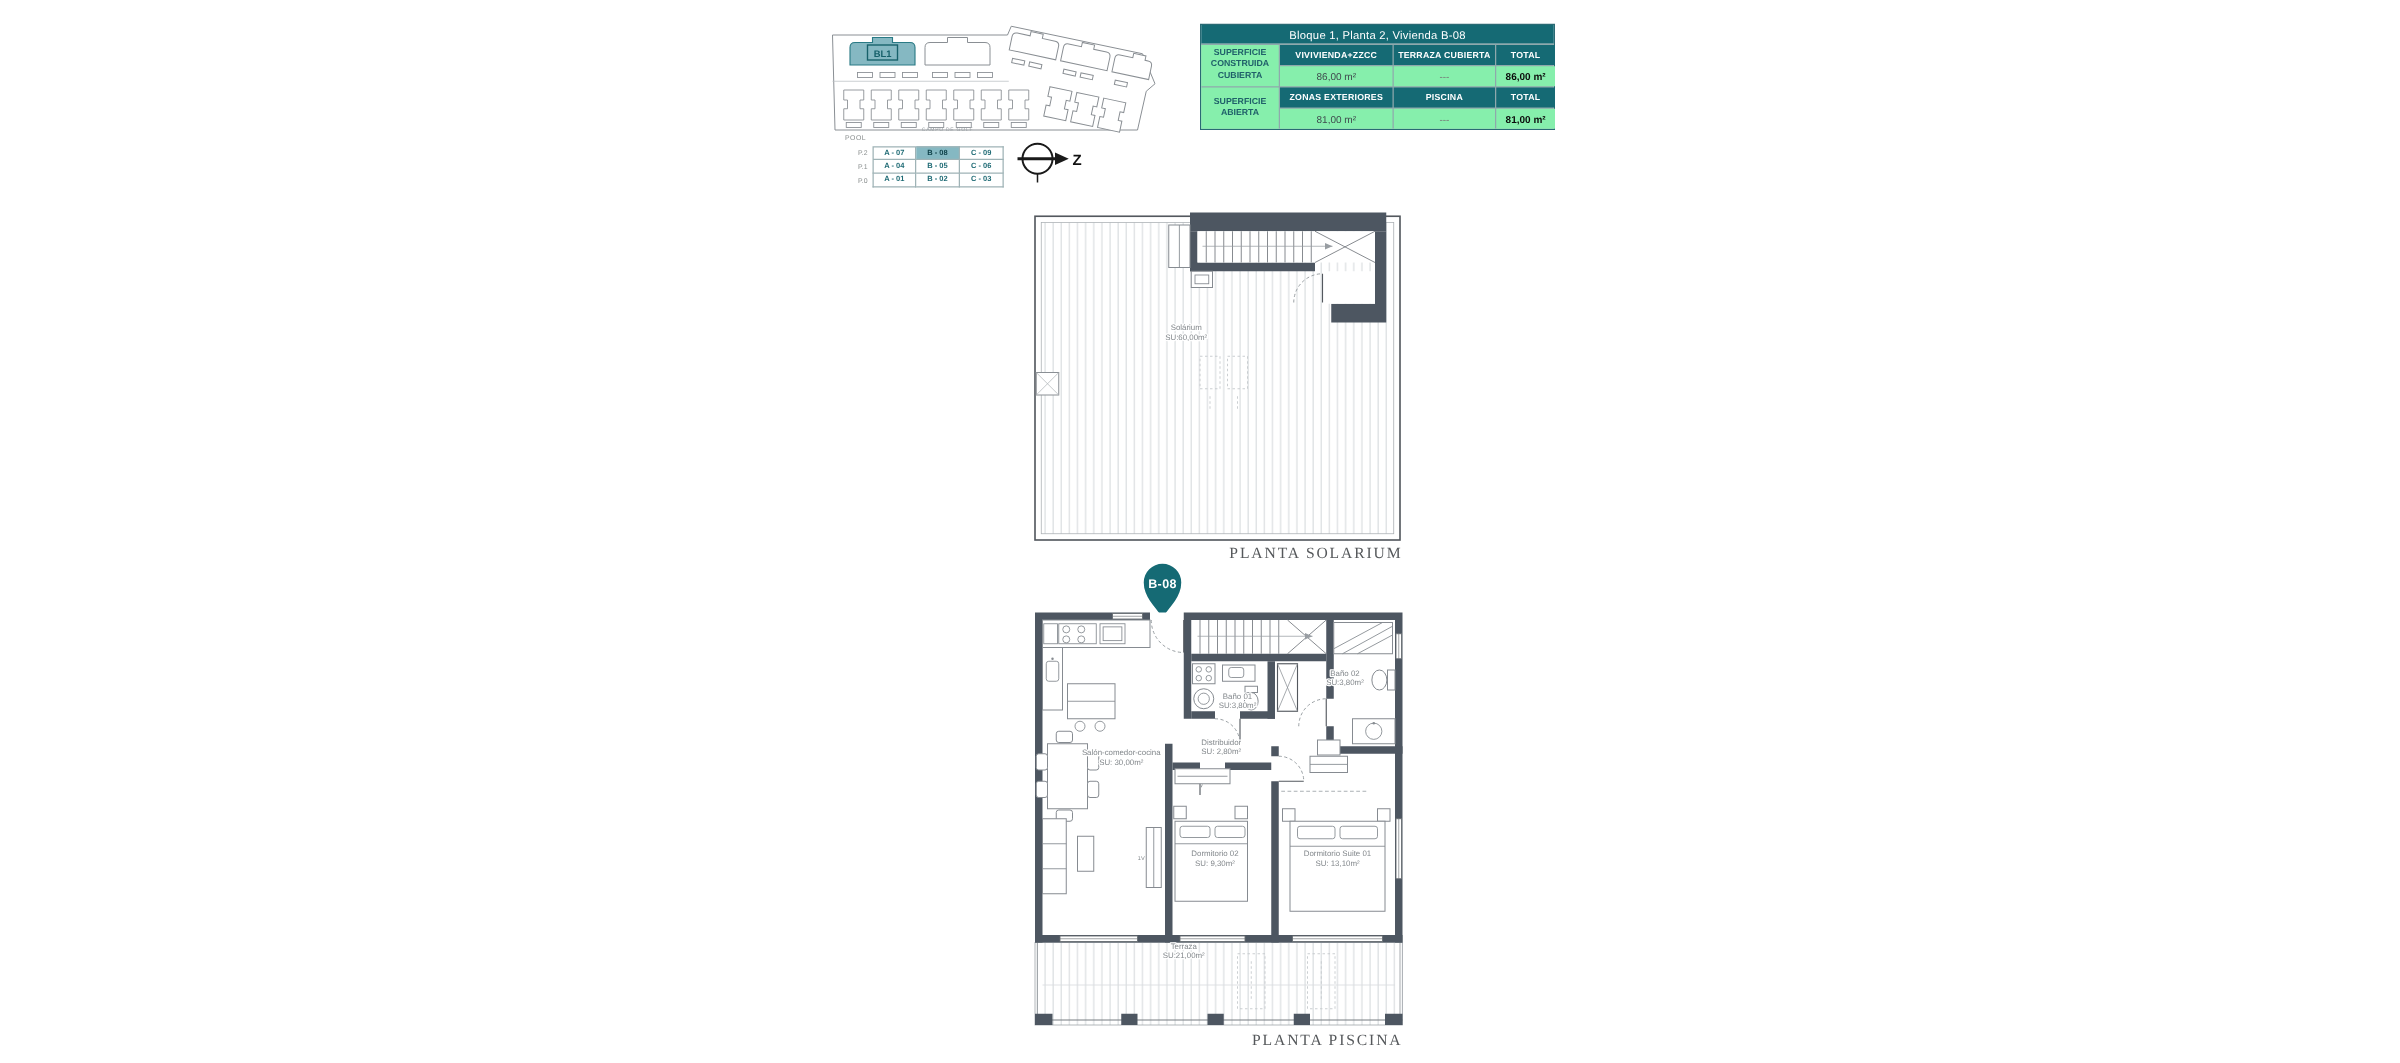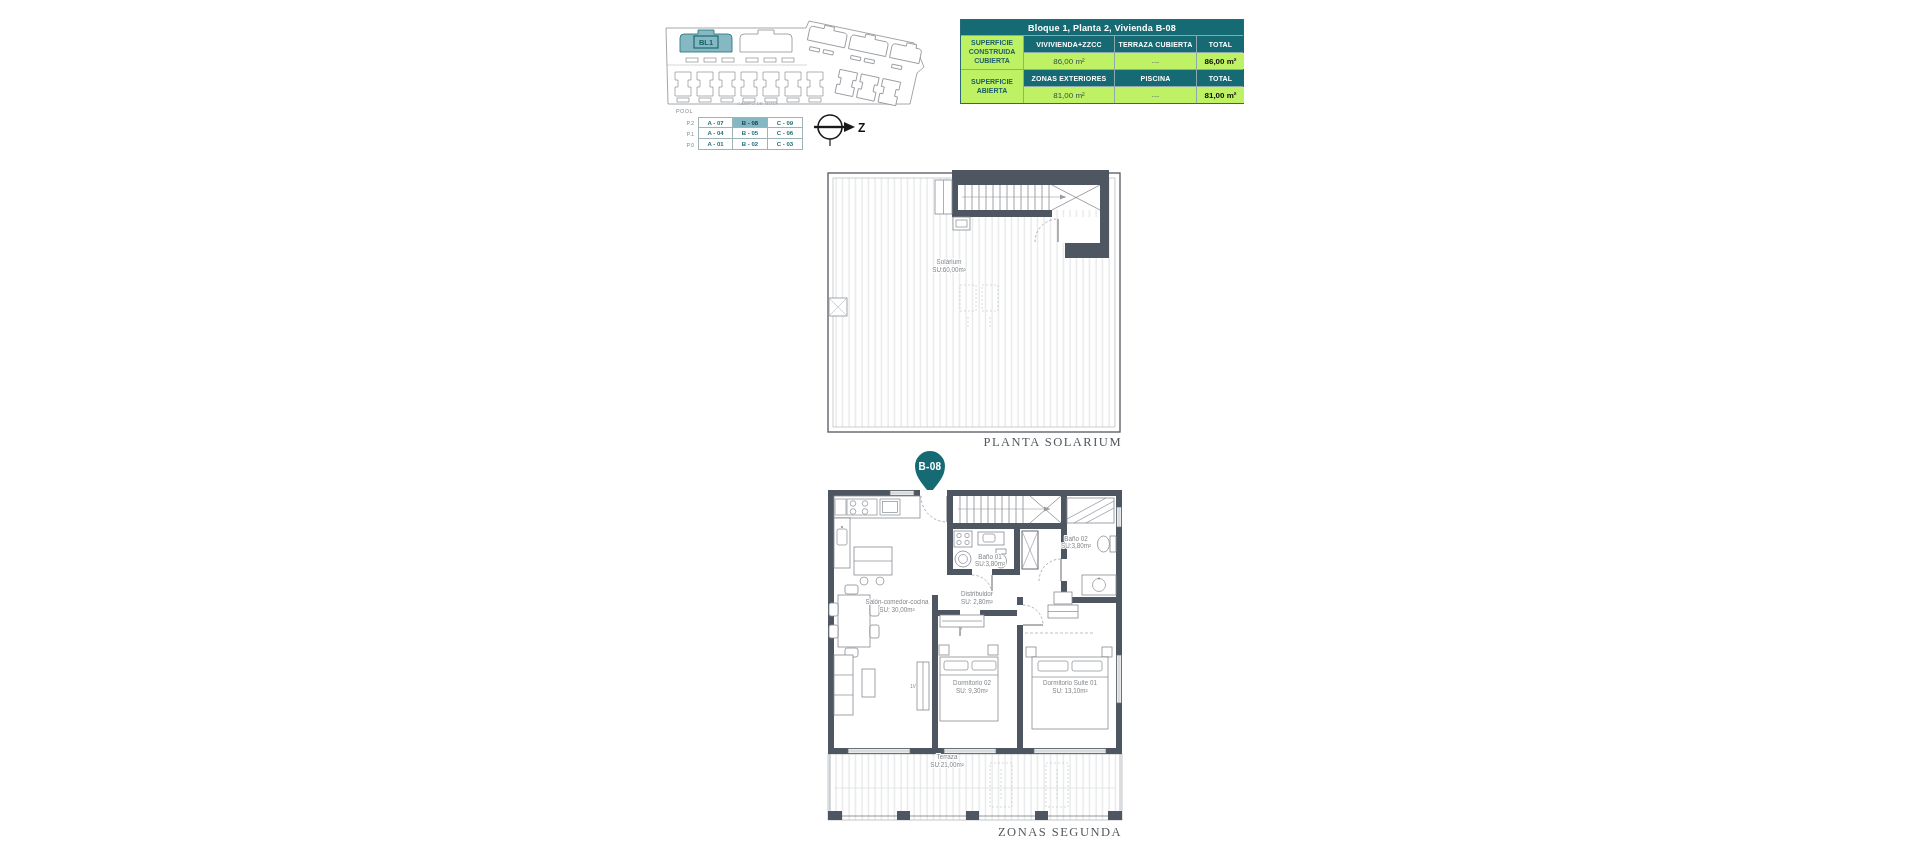--- a/index.html
+++ b/index.html
@@ -14,25 +14,25 @@
   .leaf{stroke:#53585e;stroke-width:.9;fill:none;}
   .lbl{font-family:"Liberation Sans",sans-serif;font-size:6.3px;fill:#82878b;text-anchor:middle;
        paint-order:stroke;stroke:#fff;stroke-width:2px;stroke-linejoin:round;}
   .tiny{font-family:"Liberation Sans",sans-serif;font-size:4.5px;fill:#82878b;text-anchor:middle;}
   .pintext{font-family:"Liberation Sans",sans-serif;font-weight:bold;font-size:10px;fill:#fff;
            text-anchor:middle;letter-spacing:.3px;}
   .faint{stroke:#c3c8cb;fill:none;stroke-width:.7;stroke-dasharray:2 2;}
 
   
   .stable{position:absolute;left:960px;top:19px;width:282px;border:1px solid #2a6a74;background:#fff;}
-  .st-title{height:15px;background:var(--teal,#156a74);color:#fff;font-size:9px;font-weight:bold;
+  .st-title{height:15px;background:var(--teal,#156a74);color:#fff;font-size:9px;font-weight:normal;
             display:flex;align-items:center;justify-content:center;letter-spacing:.2px;}
   .st-grid{display:grid;grid-template-columns:62px 90px 81px 47px;grid-auto-rows:16px;
            gap:1px;background:#8fa8ac;border-top:1px solid #8fa8ac;}
-  .st-grid>div{background:#bef264;display:flex;align-items:center;justify-content:center;text-align:center;}
+  .st-grid>div{background:#86efac;display:flex;align-items:center;justify-content:center;text-align:center;}
   .st-h{background:var(--teal,#156a74)!important;color:#fff;font-size:7px;font-weight:bold;letter-spacing:.2px;}
   .st-rowlabel{color:#20606a;font-size:7px;font-weight:bold;line-height:1.25;padding:0 2px;}
   .st-v{font-size:8px;color:#3f4b4e;}
   .st-dash{color:#777;}
   .st-total{font-weight:bold;color:#0b0b0b;}
 
   
   .pool{position:absolute;left:676px;top:108px;font-size:5.5px;color:#8a8f8f;letter-spacing:.4px;}
   .utable{position:absolute;left:674px;top:117px;display:grid;
           grid-template-columns:24px 35px 35px 35px;grid-auto-rows:11px;}
@@ -377,15 +377,15 @@
       <text class="lbl" x="256" y="96">Baño 02</text>
       <text class="lbl" x="256" y="103">SU:3,80m²</text>
       <text class="lbl" x="152" y="240">Dormitorio 02</text>
       <text class="lbl" x="152" y="247.5">SU: 9,30m²</text>
       <text class="lbl" x="250" y="240">Dormitorio Suite 01</text>
       <text class="lbl" x="250" y="247.5">SU: 13,10m²</text>
       <text class="lbl" x="127" y="314">Terraza</text>
       <text class="lbl" x="127" y="321.5">SU:21,00m²</text>
     </g>
   </svg>
-  <div class="cap" style="top:825px">ZONAS SEGUNDA</div>
+  <div class="cap" style="top:825px">PLANTA PISCINA</div>
 
 </div>
 
 </body></html>

